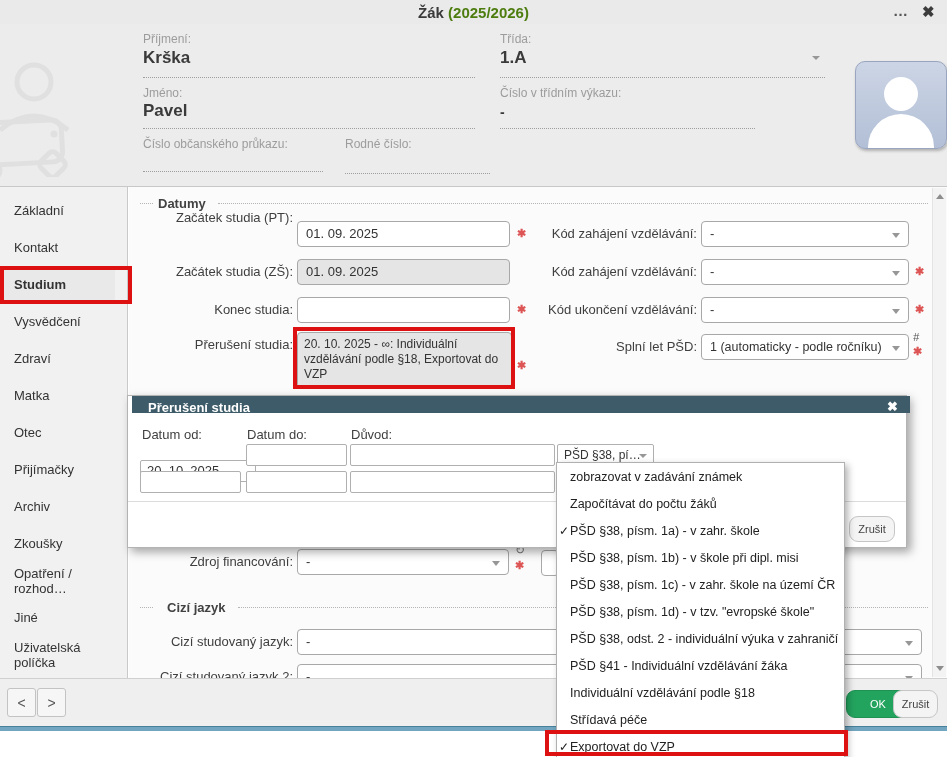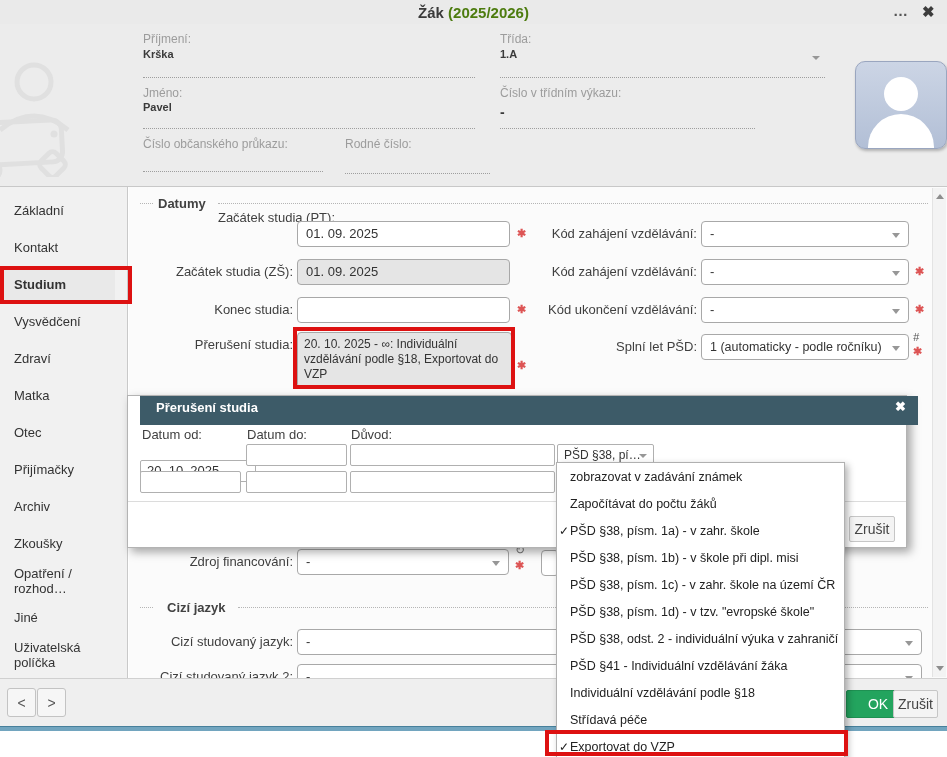--- a/index.html
+++ b/index.html
@@ -5,21 +5,21 @@
   html,body{margin:0;padding:0;background:#fff;font-family:"Liberation Sans",sans-serif;}
   .canvas{position:relative;width:947px;height:757px;overflow:hidden;background:#fff;}
   .abs{position:absolute;}
   
   .titlebar{left:0;top:0;width:947px;height:24px;background:#eaeaea;}
   .win-title{width:100%;text-align:center;top:4px;font-size:15px;font-weight:bold;color:#3a3a3a;}
   .win-title .season{color:#4d7c0f;}
   .tb-ico{font-weight:bold;color:#3c3c3c;font-size:15px;cursor:default;}
   .headerpanel{left:0;top:24px;width:947px;height:162px;background:#ececec;}
   .hlbl{font-size:12px;color:#9c9c9c;}
-  .hval{font-size:11px;font-weight:bold;color:#3a3a3a;}
+  .hval{font-size:17px;font-weight:bold;color:#3a3a3a;}
   .dotted{border-bottom:1px dotted #9e9e9e;height:1px;}
   .divline{left:0;top:186px;width:947px;height:1px;background:#c8c8c8;}
   
   .avatar{left:855px;top:37px;width:90px;height:86px;border-radius:10px;border:1px solid #9aa6bf;
     background:linear-gradient(#ccd5e5,#b2bfd6);overflow:hidden;box-shadow:1px 2px 3px rgba(0,0,0,.25);}
   .av-head{position:absolute;left:28px;top:15px;width:34px;height:34px;border-radius:50%;background:#fff;}
   .av-body{position:absolute;left:12px;top:52px;width:66px;height:44px;background:#fff;border-radius:33px 33px 0 0;}
   
   .sidebar{left:0;top:187px;width:128px;height:491px;background:#f1f1f1;border-right:1px solid #c9c9c9;box-sizing:border-box;}
   .side-ul{list-style:none;margin:0;padding:5px 12px 0 0;}
@@ -40,28 +40,28 @@
   .hash{font-size:11px;font-style:italic;color:#555;}
   
   .scroll{left:932px;top:188px;width:14px;height:489px;background:#f3f3f3;border-left:1px solid #e3e3e3;box-sizing:border-box;}
   .sarr{width:0;height:0;border-left:4px solid transparent;border-right:4px solid transparent;}
   .sarr.up{border-bottom:5px solid #8d8d8d;}
   .sarr.down{border-top:5px solid #8d8d8d;}
   
   .footer{left:0;top:678px;width:947px;height:48px;background:#efefef;border-top:1px solid #d0d0d0;box-sizing:border-box;z-index:20;}
   .navbtn{width:27px;height:27px;background:#f6f6f6;border:1px solid #c3c3c3;border-radius:3px;color:#555;
     font-size:14px;display:flex;align-items:center;justify-content:center;cursor:pointer;}
-  .btn{height:28px;border-radius:2px;font-size:14px;display:flex;align-items:center;justify-content:center;cursor:pointer;box-sizing:border-box;}
+  .btn{height:28px;border-radius:9px;font-size:11px;display:flex;align-items:center;justify-content:center;cursor:pointer;box-sizing:border-box;}
   .btn.ok{background:var(--ok-green,#23a45e);color:#fff;border:1px solid #1e9152;}
   .btn.plain{background:#f4f4f4;color:#444;border:1px solid #c6c6c6;}
   .bluestrip{left:0;top:726px;width:947px;height:4px;background:var(--bottom-strip,#72a5bf);border-top:1px solid #47809b;box-sizing:content-box;}
   
   .popup{left:127px;top:395px;width:780px;height:153px;background:#fff;border:1px solid #b3b3b3;
     box-shadow:4px 4px 9px rgba(0,0,0,.35);box-sizing:border-box;z-index:30;}
-  .pophead{position:absolute;left:12px;top:0;width:100%;height:29px;background:var(--popup-header,#3d5b68);}
+  .pophead{position:absolute;left:4px;top:0;width:100%;height:17px;background:var(--popup-header,#3d5b68);}
   .poptitle{position:absolute;left:16px;top:4px;font-size:13px;font-weight:bold;color:#fff;}
   .popclose{position:absolute;right:12px;top:3px;color:#fff;font-size:13px;font-weight:bold;cursor:pointer;}
   .plbl{font-size:13px;color:#3f3f3f;}
   .pin{background:#fff;border:1px solid #b0b0b0;border-radius:2px;height:22px;line-height:20px;font-size:13px;color:#333;
     padding:0 6px;box-sizing:border-box;overflow:hidden;white-space:nowrap;}
   .popsep{position:absolute;left:0;top:105px;width:100%;height:1px;background:#dcdcdc;}
   .smaz{font-size:13px;color:#ababab;}
   
   .menu{left:556px;top:462px;width:289px;background:#fff;border:1px solid #b0b0b0;
     box-shadow:3px 3px 7px rgba(0,0,0,.3);box-sizing:border-box;z-index:60;padding:1px 0;}
@@ -144,21 +144,21 @@
       <li>Uživatelská políčka</li>
     </ul>
   </div>
 
   <div class="abs content">
 
     <div class="abs sectline" style="left:11px;top:16px;width:13px;"></div>
     <span class="abs sect" style="left:29px;top:9px;">Datumy</span>
     <div class="abs sectline" style="left:89px;top:16px;width:710px;"></div>
 
-    <span class="abs flbl" style="left:0px;top:23px;width:164px;margin-left:42px;">Začátek studia (PT):</span>
+    <span class="abs flbl" style="left:0px;top:23px;width:164px;">Začátek studia (PT):</span>
     <div class="abs field" style="left:168px;top:34px;width:213px;">01. 09. 2025</div>
     <span class="abs req" style="left:388px;top:40px;">✱</span>
 
     <span class="abs flbl" style="left:0px;top:77px;width:164px;">Začátek studia (ZŠ):</span>
     <div class="abs field dis" style="left:168px;top:72px;width:213px;">01. 09. 2025</div>
 
     <span class="abs flbl" style="left:0px;top:115px;width:164px;">Konec studia:</span>
     <div class="abs field" style="left:168px;top:110px;width:213px;"></div>
     <span class="abs req" style="left:388px;top:116px;">✱</span>
 

